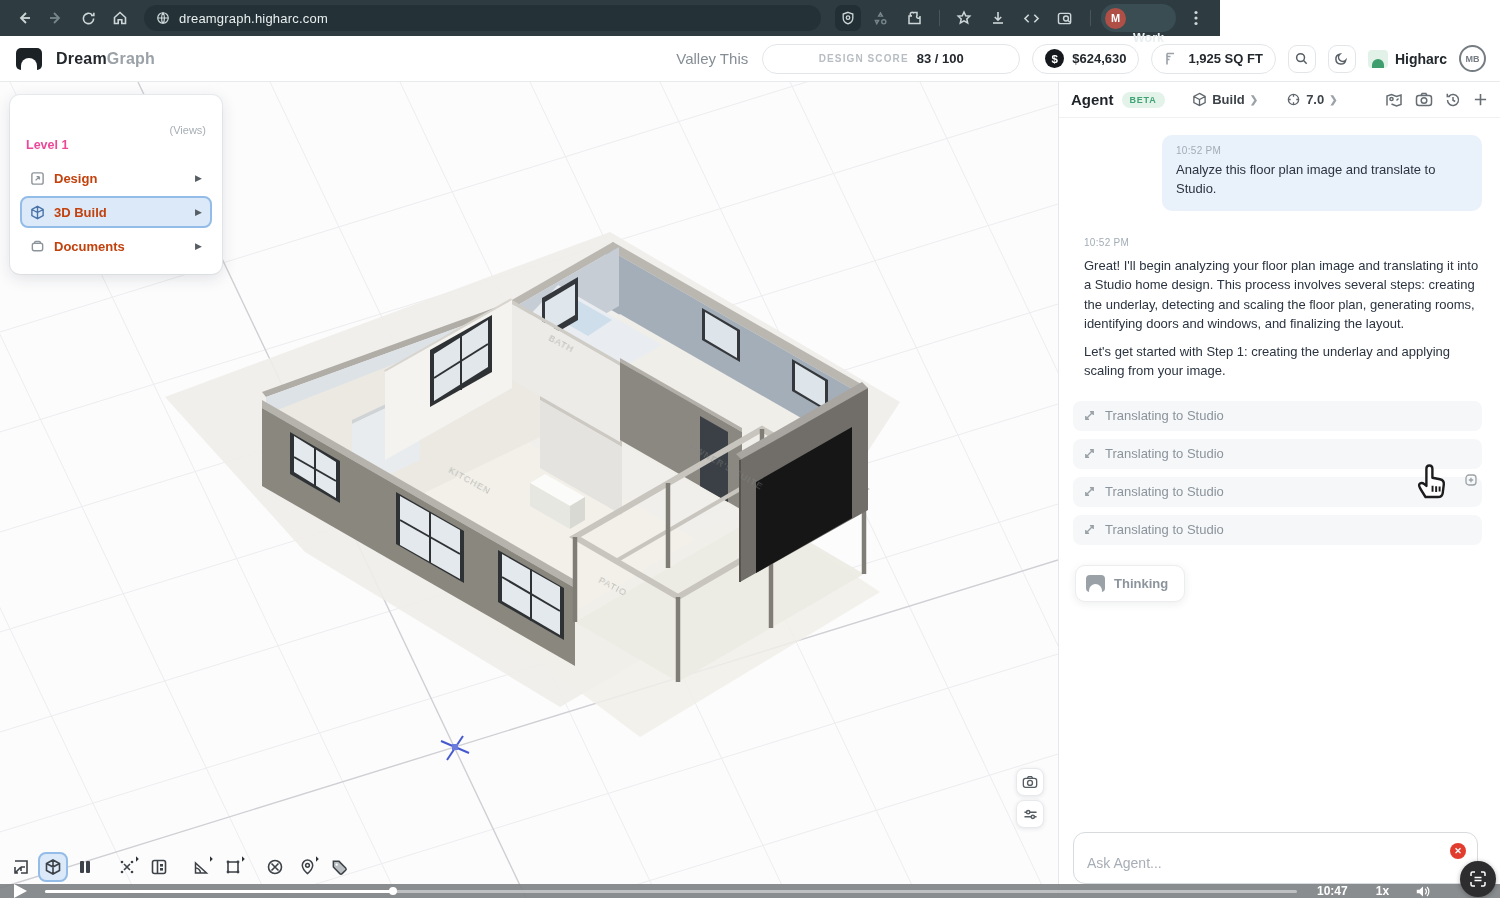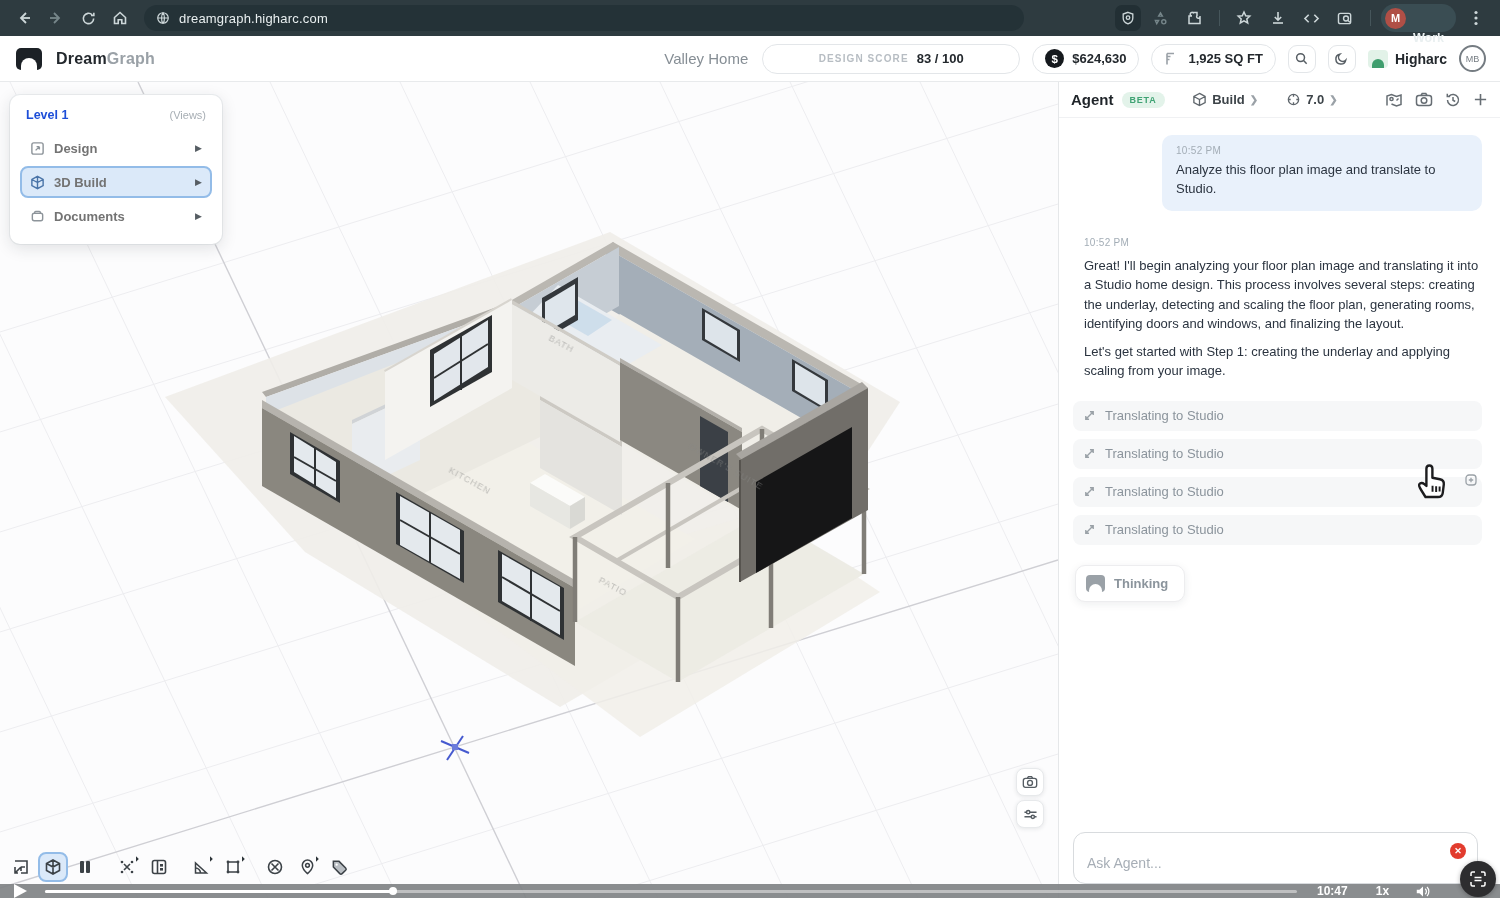--- a/index.html
+++ b/index.html
@@ -1,21 +1,21 @@
 <!DOCTYPE html>
 <html><head>
 <meta charset="utf-8">
 <style>
   * { margin:0; padding:0; box-sizing:border-box; }
   html,body { width:1500px; height:898px; }
   body { position:relative; font-family:"Liberation Sans",sans-serif; background:#fff; overflow:hidden; color:#23282d; }
   svg { display:block; }
 
   
-  .browser-bar { position:absolute; top:0; left:0; width:1500px; height:36px; background:#2e3b40; display:flex; align-items:center; padding:0 10px; gap:4px; z-index:50; }
+  .browser-bar { position:absolute; top:0; left:0; width:1220px; height:36px; background:#2e3b40; display:flex; align-items:center; padding:0 10px; gap:4px; z-index:50; }
   .nav-ibtn { width:28px; height:28px; border-radius:50%; display:flex; align-items:center; justify-content:center; color:#cdd7d9; }
   .nav-ibtn.dim { color:#76868a; }
   .url-pill { flex:1 1 auto; max-width:880px; height:26px; margin:0 10px 0 6px; background:#243237; border-radius:13px; display:flex; align-items:center; padding:0 12px; gap:9px; }
   .url-text { color:#e9eff0; font-size:13px; letter-spacing:.2px; }
   .chrome-right { display:flex; align-items:center; gap:6px; margin-left:auto; }
   .chrome-sep { width:1px; height:16px; background:#46565b; margin:0 4px; }
   .ext-badge { width:26px; height:26px; border-radius:7px; background:#222f34; display:flex; align-items:center; justify-content:center; color:#cdd7d9; }
   .profile-chip { height:28px; background:#3a4d53; border-radius:14px; display:flex; align-items:center; gap:7px; padding:0 12px 0 4px; }
   .profile-avatar { width:21px; height:21px; border-radius:50%; background:#b04f46; color:#fff; font-size:11px; font-weight:bold; display:flex; align-items:center; justify-content:center; }
   .profile-name { color:#e9eff0; font-size:12.5px; font-weight:600;margin-top:40px; }
@@ -31,33 +31,33 @@
   .pill { height:30px; border:1px solid #e3e6e9; border-radius:16px; display:flex; align-items:center; gap:8px; padding:0 12px; background:#fff; }
   .score-pill { width:258px; justify-content:center; }
   .score-label { font-size:10px; letter-spacing:1.1px; color:#b7bdc3; font-weight:600; }
   .score-value, .pill-value { font-size:13px; font-weight:bold; color:#23282d; }
   .dollar-ic { width:19px; height:19px; border-radius:50%; background:#15191d; color:#fff; font-size:11.5px; font-weight:bold; display:flex; align-items:center; justify-content:center; }
   .sq-ibtn { width:28px; height:28px; border:1px solid #e3e6e9; border-radius:9px; display:flex; align-items:center; justify-content:center; color:#575e64; background:#fff; }
   .org { display:flex; align-items:center; gap:7px; }
   .org-mark { width:20px; height:18px; border-radius:4px; background:#e2f2e8; position:relative; overflow:hidden; }
   .org-mark::after { content:""; position:absolute; left:4px; right:4px; bottom:0; height:9px; background:#3f9e6e; border-radius:7px 7px 0 0; }
   .org-name { font-size:14px; font-weight:bold; color:#23282d; }
-  .user-avatar { width:27px; height:27px; border-radius:50%; border:2px solid #757c82; color:#757c82; font-size:9px; font-weight:normal; display:flex; align-items:center; justify-content:center; background:#fff; }
+  .user-avatar { width:27px; height:27px; border-radius:50%; border:2px solid #757c82; color:#757c82; font-size:9px; font-weight:bold; display:flex; align-items:center; justify-content:center; background:#fff; }
 
   
   .viewport { position:absolute; top:82px; left:0; width:1058px; height:816px; background:#fcfcfd; overflow:hidden; }
   .scene { position:absolute; top:0; left:0; }
 
   
   .levels-panel { position:absolute; top:13px; left:10px; width:212px; background:#fff; border-radius:10px; box-shadow:0 4px 16px rgba(30,40,50,.13), 0 0 0 1px #eef0f2; padding:10px 10px 10px; z-index:5; }
   .levels-head { display:flex; justify-content:space-between; align-items:center; padding:3px 6px 10px; }
-  .levels-title { font-size:12.5px; font-weight:bold; color:#1d4ed8; }
+  .levels-title { font-size:12.5px; font-weight:bold; color:#ec4899;margin-top:30px; }
   .levels-sub { font-size:11px; color:#a7aeb4; }
   .level-item { height:32px; display:flex; align-items:center; gap:9px; padding:0 8px; border-radius:8px; border:2px solid transparent; margin-bottom:2px; cursor:default; }
-  .level-item .li-label { font-size:13px; font-weight:600; color:#737373; flex:1; }
+  .level-item .li-label { font-size:13px; font-weight:600; color:#c2410c; flex:1; }
   .level-item .li-ic { color:#8d949a; display:flex; }
   .level-item .li-arrow { color:#565d63; font-size:9px; }
   .level-item.selected { background:#dbe9f9; border-color:#93bce8; }
   .level-item.selected .li-ic { color:#4c5archa0; }
 
   
   .vp-toolbar { position:absolute; left:6px; bottom:16px; display:flex; align-items:center; z-index:6; }
   .tool-btn { width:30px; height:30px; border-radius:8px; display:flex; align-items:center; justify-content:center; color:#3c4247; position:relative; margin-right:2px; background:transparent; border:2px solid transparent; }
   .tool-btn.gap { margin-left:10px; }
   .tool-btn.selected { background:#dbe9f9; border-color:#93bce8; }
@@ -206,21 +206,21 @@
     </div>
   </div>
 </div>
 
 <div class="app-header">
   <div class="logo-mark"></div>
   <div class="app-name">
     <span>Dream</span><span class="lite">Graph</span>
   </div>
   <div class="hdr-right">
-    <span class="project-name">Valley Home</span>
+    <span class="project-name">Valley This</span>
     <div class="pill score-pill">
       <span class="score-label">DESIGN SCORE</span>
       <span class="score-value">83 / 100</span>
     </div>
     <div class="pill">
       <span class="dollar-ic">$</span>
       <span class="pill-value">$624,630</span>
     </div>
     <div class="pill">
       <span style="display:flex">

